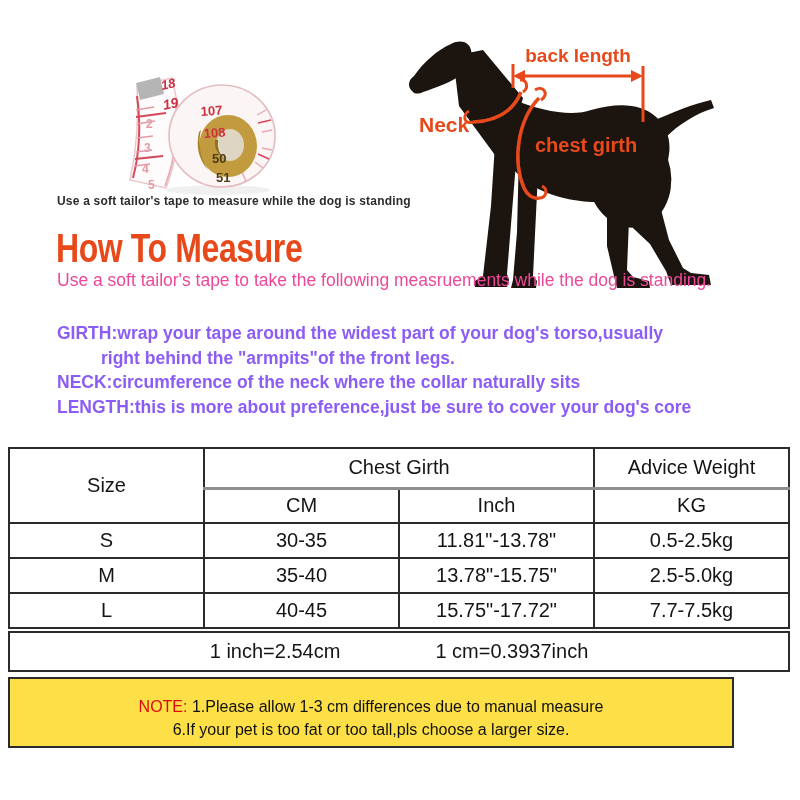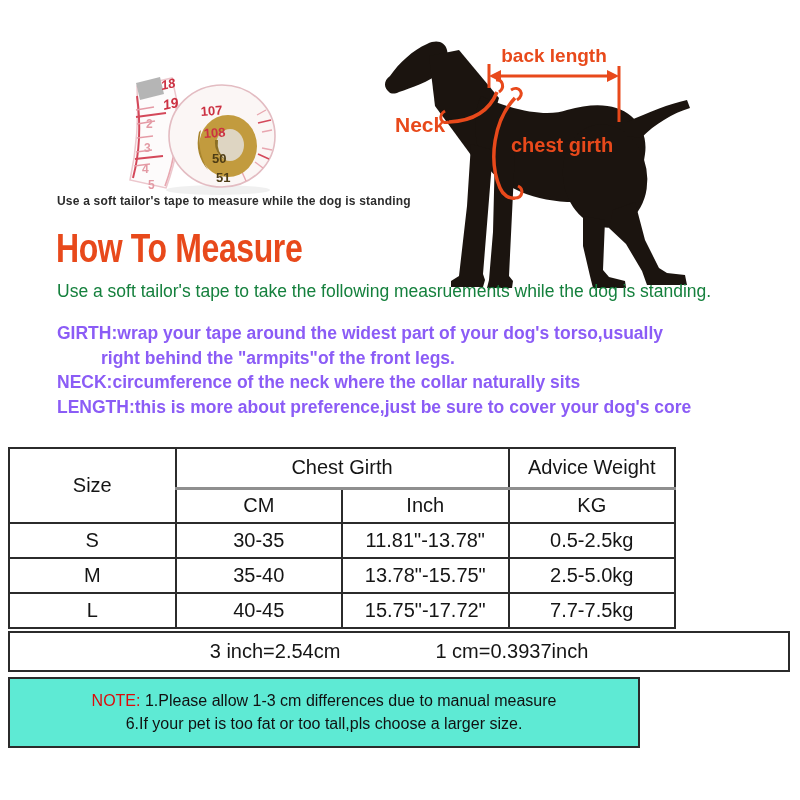--- a/index.html
+++ b/index.html
@@ -16,59 +16,59 @@
   html,body{background:#ffffff;}
   .canvas{
     position:relative;width:800px;height:800px;background:#ffffff;
     font-family:"Liberation Sans",sans-serif;color:var(--ink);overflow:hidden;
   }
   .tape-wrap{position:absolute;left:106px;top:50px;width:175px;height:150px;}
   .tape-caption{
     position:absolute;left:57px;top:194px;width:330px;
     font-size:12px;font-weight:600;letter-spacing:.2px;color:#2c2c2c;white-space:nowrap;
   }
-  .dog-wrap{position:absolute;left:381px;top:36px;width:365px;height:262px;}
+  .dog-wrap{position:absolute;left:405px;top:36px;width:365px;height:262px;}
   .ann{stroke:var(--accent);fill:none;}
   .ann-fill{fill:var(--accent);stroke:none;}
   .ann-text{fill:var(--accent);font-family:"Liberation Sans",sans-serif;font-weight:bold;}
   .heading{
     position:absolute;left:56px;top:226px;
     font-size:40px;font-weight:bold;color:var(--accent);
     letter-spacing:-.5px;white-space:nowrap;
     transform:scaleX(.8);transform-origin:left top;
   }
-  .intro{position:absolute;left:57px;top:281px;font-size:17.5px;color:#15803d;white-space:nowrap;}
+  .intro{position:absolute;left:57px;top:270px;font-size:17.5px;color:#ec4899;white-space:nowrap;}
   .instructions{
     position:absolute;left:57px;top:321px;
     font-size:17.5px;font-weight:bold;color:#8b5cf6;line-height:24.5px;white-space:nowrap;
   }
   .instructions .indent{padding-left:44px;}
   table.size-table{
-    position:absolute;left:8px;top:447px;width:668px;
+    position:absolute;left:8px;top:447px;width:782px;
     border-collapse:collapse;table-layout:fixed;
   }
   .size-table th,.size-table td{
     border:2px solid var(--border);text-align:center;vertical-align:middle;
     font-size:20px;font-weight:normal;color:#151515;background:#fff;
   }
   .size-table .h1 th{height:40px;}
   .size-table .h1 th.group{border-bottom:3px solid #8f8f8f;}
   .size-table .h2 th{height:35px;margin-left:36px;}
   .size-table tbody td{height:35px;}
   .conversion{
     position:absolute;left:8px;top:631px;width:782px;height:41px;
     border:2px solid var(--border);background:#fff;
     display:flex;align-items:center;justify-content:center;gap:95px;
     font-size:20px;color:#151515;
   }
   .note-box{
-    position:absolute;left:8px;top:677px;width:632px;height:71px;
-    border:2px solid var(--border);background:#5eead4;
+    position:absolute;left:8px;top:677px;width:726px;height:71px;
+    border:2px solid var(--border);background:#fde047;
     text-align:center;font-size:16px;line-height:23px;color:#111;
-    padding-top:10px;
+    padding-top:16px;
   }
   .note-label{color:var(--note-red);}
 </style>
 </head>
 <body>
 
 <div class="canvas">
 
   <div class="tape-wrap">
     <svg width="175" height="150" viewBox="0 0 175 150">
@@ -198,21 +198,21 @@
       <tr>
         <td>L</td>
         <td>40-45</td>
         <td>15.75"-17.72"</td>
         <td>7.7-7.5kg</td>
       </tr>
     </tbody>
   </table>
 
   <div class="conversion">
-    <span>3 inch=2.54cm</span>
+    <span>1 inch=2.54cm</span>
     <span>1 cm=0.3937inch</span>
   </div>
 
   <div class="note-box">
     <div><span class="note-label">NOTE:</span> <span>1.Please allow 1-3 cm differences due to manual measure</span></div>
     <div>6.If your pet is too fat or too tall,pls choose a larger size.</div>
   </div>
 
 </div>
 

